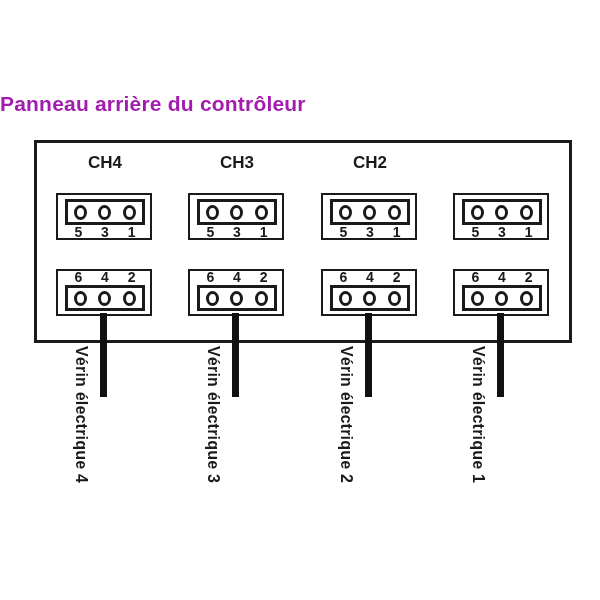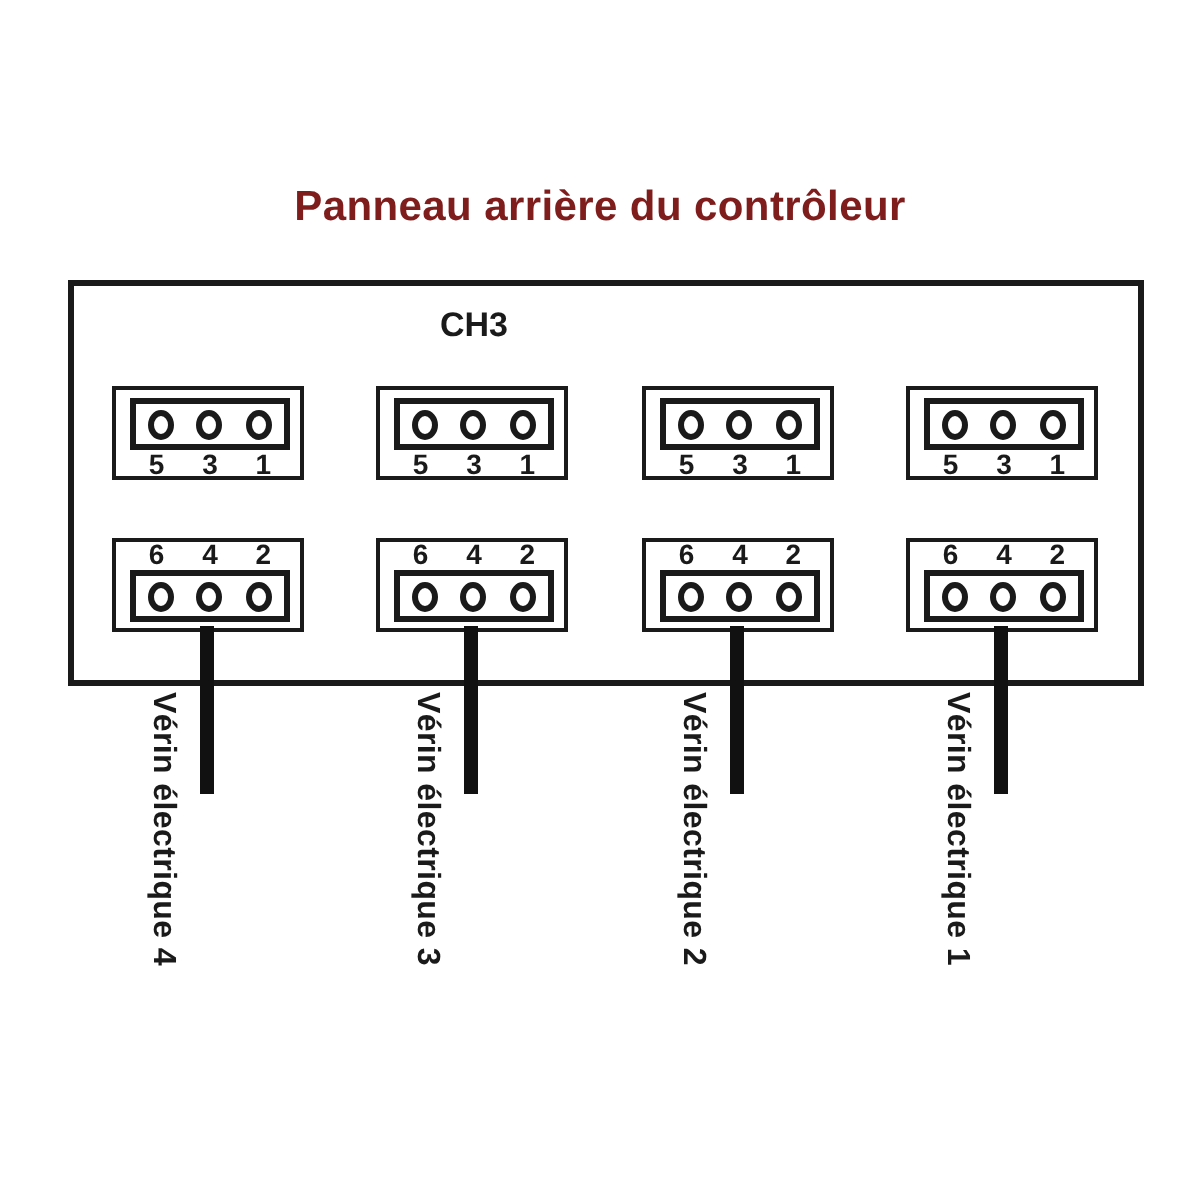--- a/index.html
+++ b/index.html
@@ -19,24 +19,24 @@
     height: 600px;
     background: #ffffff;
   }
 
   
   .diagram-title {
     position: absolute;
     left: 0;
     top: 92px;
     width: 600px;
-    text-align: center;
+    text-align: left;
     font-size: 21px;
     font-weight: bold;
-    color: #7f1d1d;
+    color: #a21caf;
     letter-spacing: 0.2px;
     white-space: nowrap;
   }
 
   
   .panel {
     position: absolute;
     left: 34px;
     top: 140px;
     width: 538px;
@@ -143,20 +143,21 @@
 </head>
 <body>
 
 <div id="stage">
 
   <div class="diagram-title">Panneau arrière du contrôleur</div>
 
   <div class="panel">
 
     <div class="channel" style="left:2px;">
+      <div class="ch-label">CH4</div>
 
       <div class="connector top">
         <div class="pin-row">
           <span class="pin"></span>
           <span class="pin"></span>
           <span class="pin"></span>
         </div>
         <div class="pin-nums">
           <span>5</span>
           <span>3</span>
@@ -202,20 +203,21 @@
         </div>
         <div class="pin-row">
           <span class="pin"></span>
           <span class="pin"></span>
           <span class="pin"></span>
         </div>
       </div>
     </div>
 
     <div class="channel" style="left:267px;">
+      <div class="ch-label">CH2</div>
 
       <div class="connector top">
         <div class="pin-row">
           <span class="pin"></span>
           <span class="pin"></span>
           <span class="pin"></span>
         </div>
         <div class="pin-nums">
           <span>5</span>
           <span>3</span>

